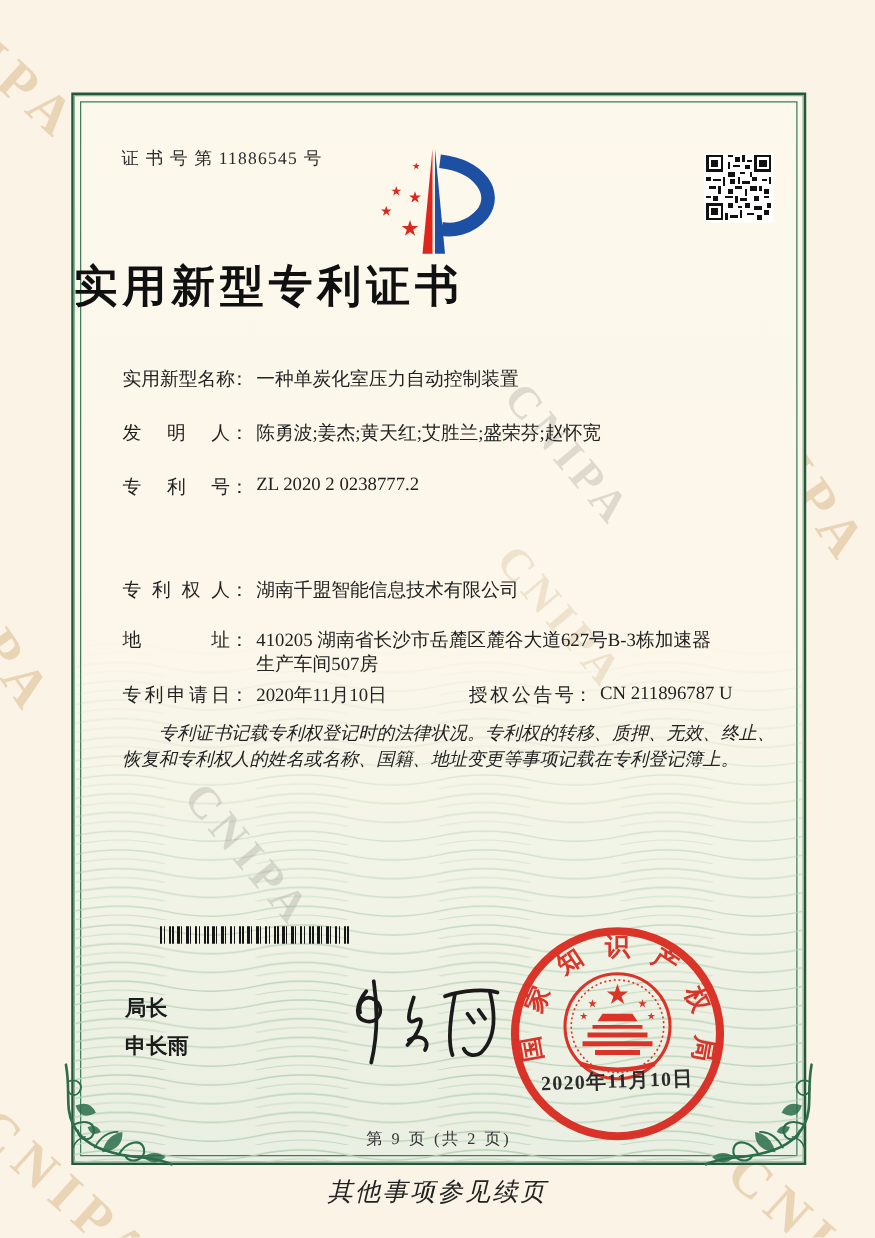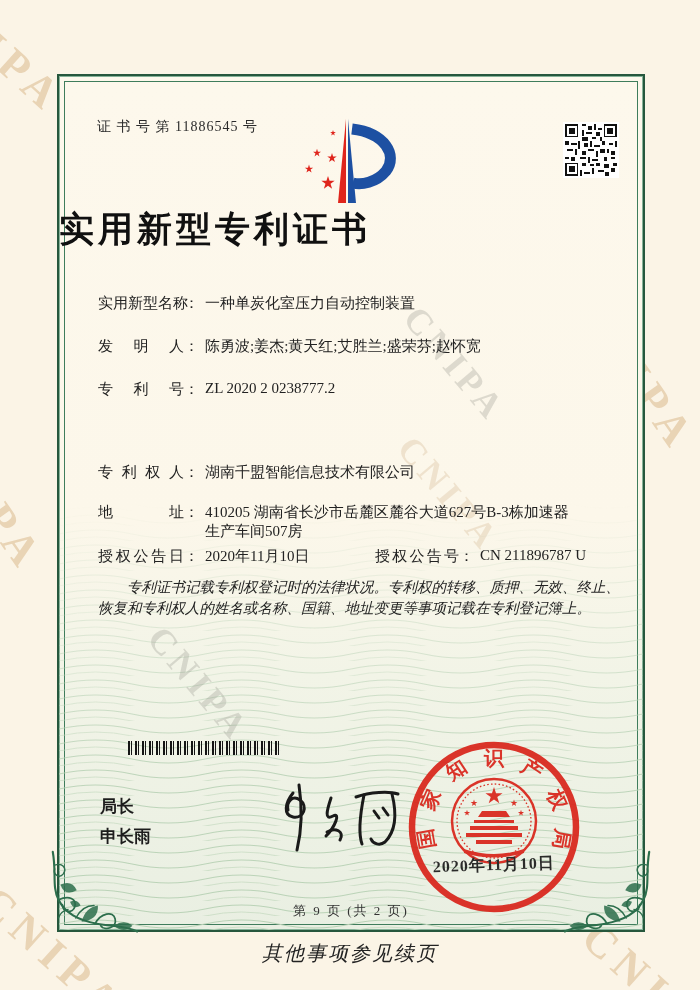--- a/index.html
+++ b/index.html
@@ -220,21 +220,21 @@
       <span class="flabel">专利号</span><span class="fcolon">：</span><span class="fvalue">ZL 2020 2 0238777.2</span>
     </div>
     <div class="frow" style="top:387px">
       <span class="flabel">专利权人</span><span class="fcolon">：</span><span class="fvalue">湖南千盟智能信息技术有限公司</span>
     </div>
     <div class="frow" style="top:427px">
       <span class="flabel">地址</span><span class="fcolon">：</span><span class="fvalue">410205 湖南省长沙市岳麓区麓谷大道627号B-3栋加速器
 生产车间507房</span>
     </div>
     <div class="frow" style="top:471px">
-      <span class="flabel">授权公告日</span><span class="fcolon">：</span><span class="fvalue">2020年11月10日</span>
+      <span class="flabel">专利申请日</span><span class="fcolon">：</span><span class="fvalue">2020年11月10日</span>
       <span class="pair2">
         <span class="flabel">授权公告号</span><span class="fcolon">：</span><span class="fvalue">CN 211896787 U</span>
       </span>
     </div>
 
     <div class="paras">
       <p>专利证书记载专利权登记时的法律状况。专利权的转移、质押、无效、终止、恢复和专利权人的姓名或名称、国籍、地址变更等事项记载在专利登记簿上。</p>
     </div>
 
     <div class="barcode"></div>

